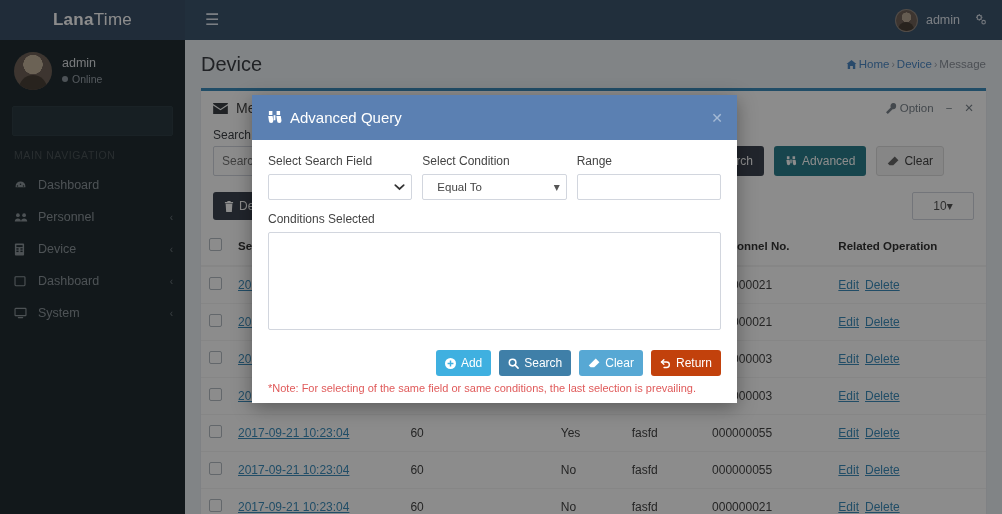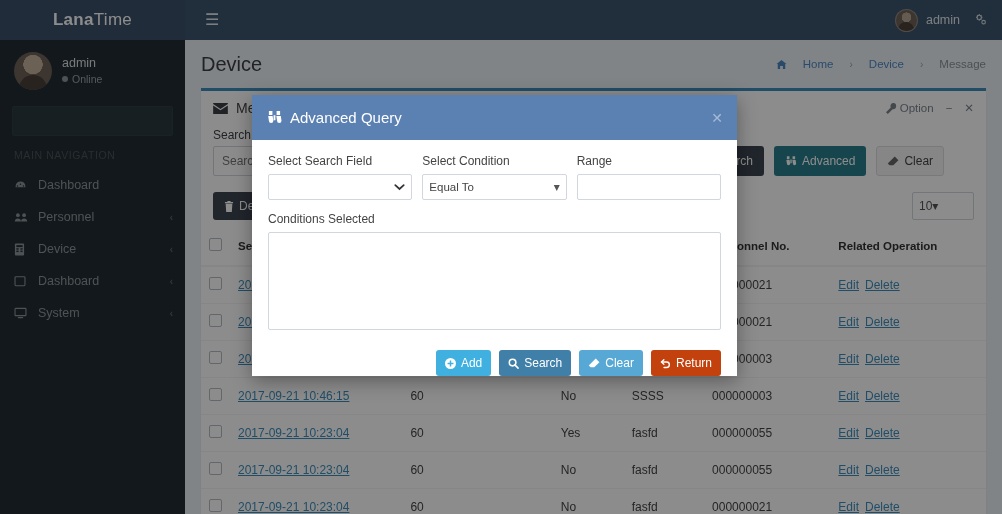--- a/index.html
+++ b/index.html
@@ -76,21 +76,21 @@
   .side-item .caret { margin-left: auto; font-size: 10px; color: #6e7removed; }
   .side-item .caret { margin-left: auto; font-size: 10px; color: #6e777d; }
 
   
   .content { position: absolute; top: 40px; left: 185px; right: 0; bottom: 0; background: #ecf0f5; overflow: hidden; }
   .content-header {
     height: 48px; padding: 0 16px; display: flex; align-items: center;
     justify-content: space-between;
   }
   .page-title { font-size: 20px; color: #3b3f44; font-weight: 400; }
-  .breadcrumb { display: flex; align-items: center; gap: 16px; font-size: 11.5px; color: #4b88c4; }
+  .breadcrumb { display: flex; align-items: center; gap: 2px; font-size: 11.5px; color: #4b88c4; }
   .breadcrumb .sep { color: #9aa2aa; font-size: 10px; }
   .breadcrumb .crumb-last { color: #8a9199; }
   .breadcrumb .home-ic { font-size: 11px; color: #4b88c4; }
 
   .box {
     margin: 0 16px; background: #fff; border-top: 3px solid #3c8dbc;
     box-shadow: 0 1px 1px rgba(0,0,0,.1);
   }
   .box-header {
     display: flex; align-items: center; justify-content: space-between;
@@ -117,21 +117,21 @@
   .btn-default { background: #f4f4f4; color: #444; border-color: #ddd; }
 
   .tbl-toolbar {
     display: flex; align-items: center; justify-content: space-between;
     padding: 6px 12px 6px 12px; background: #fff;
   }
   .btn-delete { background: #3c4450; color: #fff; height: 28px; }
   .page-size {
     height: 28px; width: 62px; border: 1px solid #d2d6de; background: #fff;
     font-size: 12px; color: #555; padding: 0 6px; border-radius: 2px;
-    display: flex; align-items: center; justify-content: flex-start;
+    display: flex; align-items: center; justify-content: center;
   }
 
   table.grid { width: 100%; border-collapse: collapse; font-size: 12px; }
   table.grid th {
     text-align: left; padding: 12px 8px; color: #333; font-weight: 700;
     border-bottom: 2px solid #f4f4f4; font-size: 11.5px; white-space: nowrap;
   }
   table.grid td {
     padding: 10px 8px; border-top: 1px solid #f4f4f4; color: #444; white-space: nowrap;
   }
@@ -155,21 +155,21 @@
   .fg { display: flex; flex-direction: column; }
   .fg.f1 { width: 146px; }
   .fg.f2 { width: 146px; }
   .fg.f3 { width: 146px; }
   .flabel { font-size: 12px; color: #444; margin-bottom: 6px; }
   .fctl {
     height: 26px; border: 1px solid #d2d6de; border-radius: 2px; background: #fff;
     font-size: 12px; color: #555; padding: 0 6px;
     display: flex; align-items: center; justify-content: space-between;
   }
-  .fctl .cv { font-size: 11.5px; color: #444; }
+  .fctl .cv { font-size: 11.5px; color: #444; margin-left: 8px; }
   .ta-label { font-size: 12px; color: #444; margin: 12px 0 6px 0; }
   .ta {
     width: 100%; height: 98px; border: 1px solid #d2d6de; border-radius: 2px;
     background: #fff; resize: none; font-size: 12px; padding: 6px;
     font-family: "Liberation Sans", sans-serif; color: #444;
   }
   .modal-actions { display: flex; justify-content: flex-end; gap: 8px; padding: 12px 16px 0 16px; }
   .mbtn { height: 26px; border-radius: 3px; border: none; font-size: 12px; padding: 12px 9px;
           display: inline-flex; align-items: center; gap: 5px; color: #fff; cursor: pointer;
           font-family: "Liberation Sans", sans-serif; }
@@ -532,14 +532,15 @@
         <span>
           <svg class="i" width="11" height="11" viewBox="0 0 12 12" fill="none" stroke="#fff" stroke-width="1.5" stroke-linecap="round">
               <path d="M2 4.4h5.2a3 3 0 1 1 0 6H4.4"></path>
               <path d="M4.2 1.8 1.6 4.4l2.6 2.4"></path>
             </svg>
         </span>
         <span>Return</span>
       </button>
     </div>
 
+    <div class="modal-note">*Note: For selecting of the same field or same conditions, the last selection is prevailing.</div>
   </div>
 </div>
 
 </body></html>

